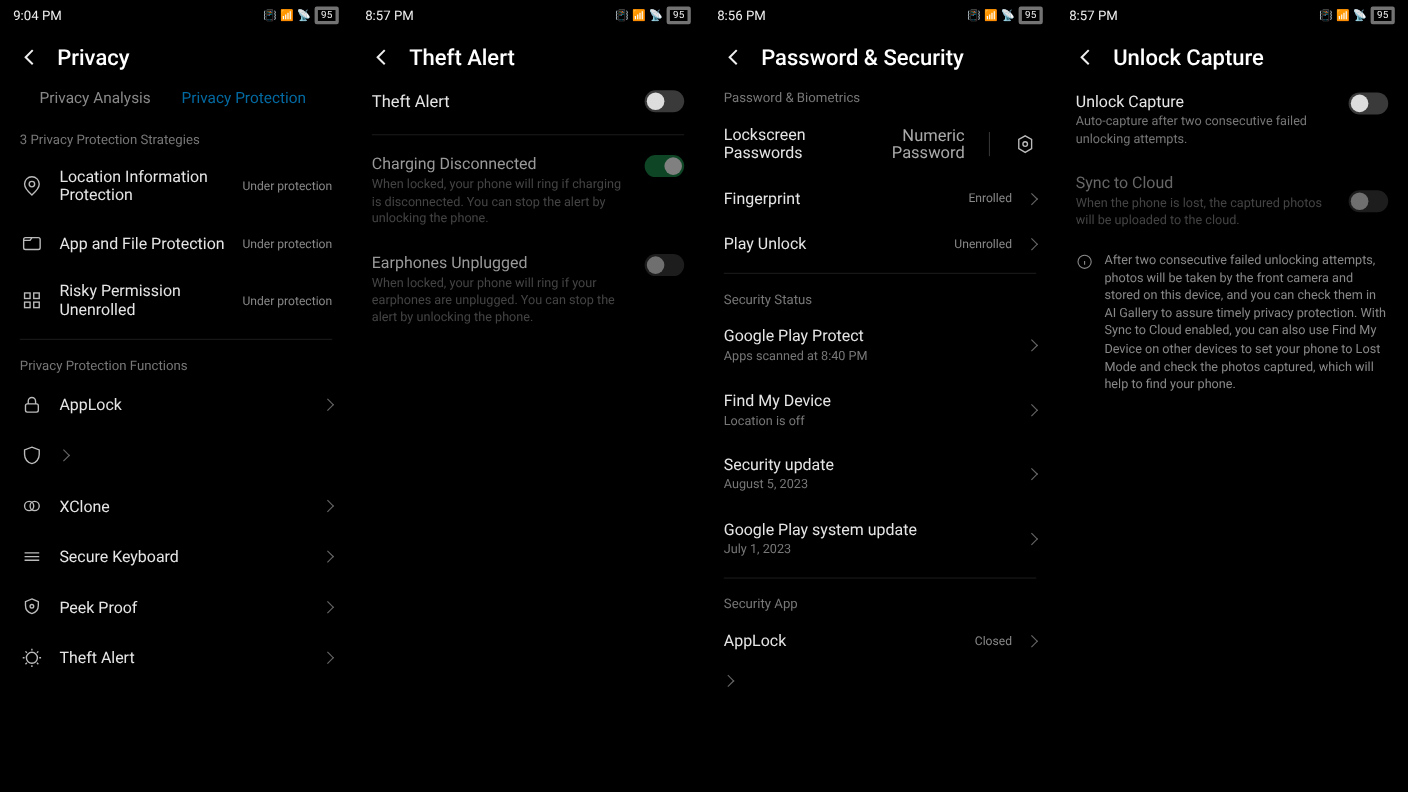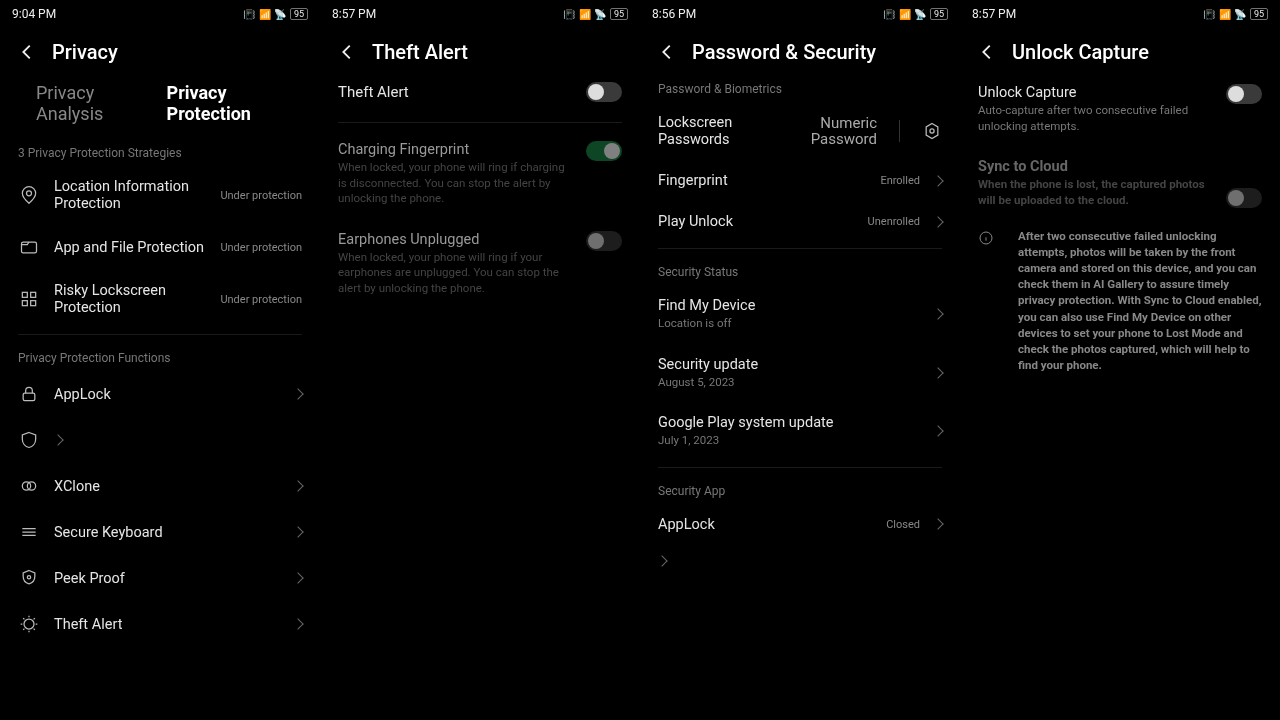--- a/index.html
+++ b/index.html
@@ -24,33 +24,33 @@
   height: 28px;
   display: flex;
   align-items: center;
   justify-content: space-between;
   padding: 0 12px;
   font-size: 12px;
   color: #eee;
 }
 .status-icons { display: flex; gap: 3px; align-items: center; font-size: 10px; }
 .battery-box {
-  border: 1px solid #737373; border-radius: 2px; padding: 0 3px; font-size: 9px;
+  border: 3px solid #737373; border-radius: 2px; padding: 0 3px; font-size: 9px;
 }
 .header {
   display: flex;
   align-items: center;
   gap: 14px;
   padding: 12px 16px 8px 16px;
 }
 .back-icon { width: 22px; height: 22px; }
 .title { font-size: 20px; font-weight: 500; color: #fff; }
 .tabs { display: flex; gap: 28px; padding: 10px 36px 12px 36px; }
-.tab { font-size: 18px; color: #888; }
-.tab.active { color: #ffffff; font-weight: 700; }
+.tab { font-size: 14px; color: #888; }
+.tab.active { color: #0369a1; font-weight: 400; }
 .section-label {
   font-size: 12px; color: #777; padding: 10px 18px 6px 18px;
 }
 .row {
   display: flex; align-items: center; padding: 12px 18px; gap: 14px;
 }
 .row-icon { width: 22px; height: 22px; flex-shrink: 0; display:flex;align-items:center;justify-content:center;}
 .row-text { flex: 1; display: flex; flex-direction: column; gap: 2px; }
 .row-title { font-size: 14.5px; color: #e5e5e5; }
 .row-sub { font-size: 11.5px; color: #777; line-height: 1.35; }
@@ -63,21 +63,21 @@
 .toggle .knob {
   width: 16px; height: 16px; border-radius: 50%; background: #ddd; position: absolute; top: 2px; left: 2px;
 }
 .toggle.on { background: #1b8a4a; }
 .toggle.on .knob { left: 18px; background: #fff; }
 .toprow { display:flex; align-items:center; justify-content:space-between; padding: 10px 18px 14px 18px;}
 .toprow .row-title { font-size: 15px; }
 .hex-icon { width: 20px; height: 20px; }
 .pwd-tag { font-size: 15px; color: #aaa; text-align: right; line-height: 1.1; }
 .vbar { width:1px; height:22px; background:#333; margin:0 8px; }
-.info-row { display:flex; gap: 24px; padding: 8px 18px; font-weight: bold; }
+.info-row { display:flex; gap: 10px; padding: 8px 18px; }
 .info-icon { width:16px;height:16px;flex-shrink:0; margin-top:2px;}
 .info-text { font-size: 11.5px; color: #888; line-height: 1.4; }
 .disabled .row-title { color: #666; }
 .disabled .row-sub { color: #444; }
 .disabled .toggle { opacity: 0.5; }
 </style>
 </head>
 <body>
 
 <div class="screen">
@@ -129,21 +129,21 @@
   <div class="row">
     <span class="row-icon">
         <svg viewBox="0 0 24 24" width="20" height="20" fill="none" stroke="#bbb" stroke-width="1.5">
           <rect x="4" y="4" width="6" height="6"></rect>
           <rect x="14" y="4" width="6" height="6"></rect>
           <rect x="4" y="14" width="6" height="6"></rect>
           <rect x="14" y="14" width="6" height="6"></rect>
         </svg>
       </span>
     <div class="row-text">
-        <span class="row-title">Risky Lockscreen Protection</span>
+        <span class="row-title">Risky Permission Unenrolled</span>
       </div>
     <span class="row-status">Under protection</span>
   </div>
 
   <div class="divider"></div>
   <div class="section-label">Privacy Protection Functions</div>
 
   <div class="row">
     <span class="row-icon">
         <svg viewBox="0 0 24 24" width="20" height="20" fill="none" stroke="#bbb" stroke-width="1.5">
@@ -233,21 +233,21 @@
   <div class="toprow">
     <span class="row-title">Theft Alert</span>
     <div class="toggle">
         <div class="knob"></div>
       </div>
   </div>
   <div class="divider"></div>
 
   <div class="row disabled" style="align-items:flex-start;">
     <div class="row-text">
-      <span class="row-title" style="color:#999;">Charging Fingerprint</span>
+      <span class="row-title" style="color:#999;">Charging Disconnected</span>
       <span class="row-sub">When locked, your phone will ring if charging is disconnected. You can stop the alert by unlocking the phone.</span>
     </div>
     <div class="toggle on">
         <div class="knob"></div>
       </div>
   </div>
 
   <div class="row disabled" style="align-items:flex-start;">
     <div class="row-text">
       <span class="row-title" style="color:#999;">Earphones Unplugged</span>
@@ -306,20 +306,27 @@
       </div>
     <span class="row-status">Unenrolled</span>
     <span class="chev"></span>
   </div>
 
   <div class="divider"></div>
   <div class="section-label">Security Status</div>
 
   <div class="row">
     <div class="row-text">
+      <span class="row-title">Google Play Protect</span>
+      <span class="row-sub">Apps scanned at 8:40 PM</span>
+    </div>
+    <span class="chev"></span>
+  </div>
+  <div class="row">
+    <div class="row-text">
       <span class="row-title">Find My Device</span>
       <span class="row-sub">Location is off</span>
     </div>
     <span class="chev"></span>
   </div>
   <div class="row">
     <div class="row-text">
       <span class="row-title">Security update</span>
       <span class="row-sub">August 5, 2023</span>
     </div>
@@ -368,21 +375,21 @@
   <div class="row" style="align-items:flex-start;">
     <div class="row-text">
       <span class="row-title">Unlock Capture</span>
       <span class="row-sub">Auto-capture after two consecutive failed unlocking attempts.</span>
     </div>
     <div class="toggle">
         <div class="knob"></div>
       </div>
   </div>
 
-  <div class="row disabled" style="align-items:flex-end;font-weight:bold;">
+  <div class="row disabled" style="align-items:center;">
     <div class="row-text">
       <span class="row-title">Sync to Cloud</span>
       <span class="row-sub">When the phone is lost, the captured photos will be uploaded to the cloud.</span>
     </div>
     <div class="toggle">
         <div class="knob"></div>
       </div>
   </div>
 
   <div class="info-row">

